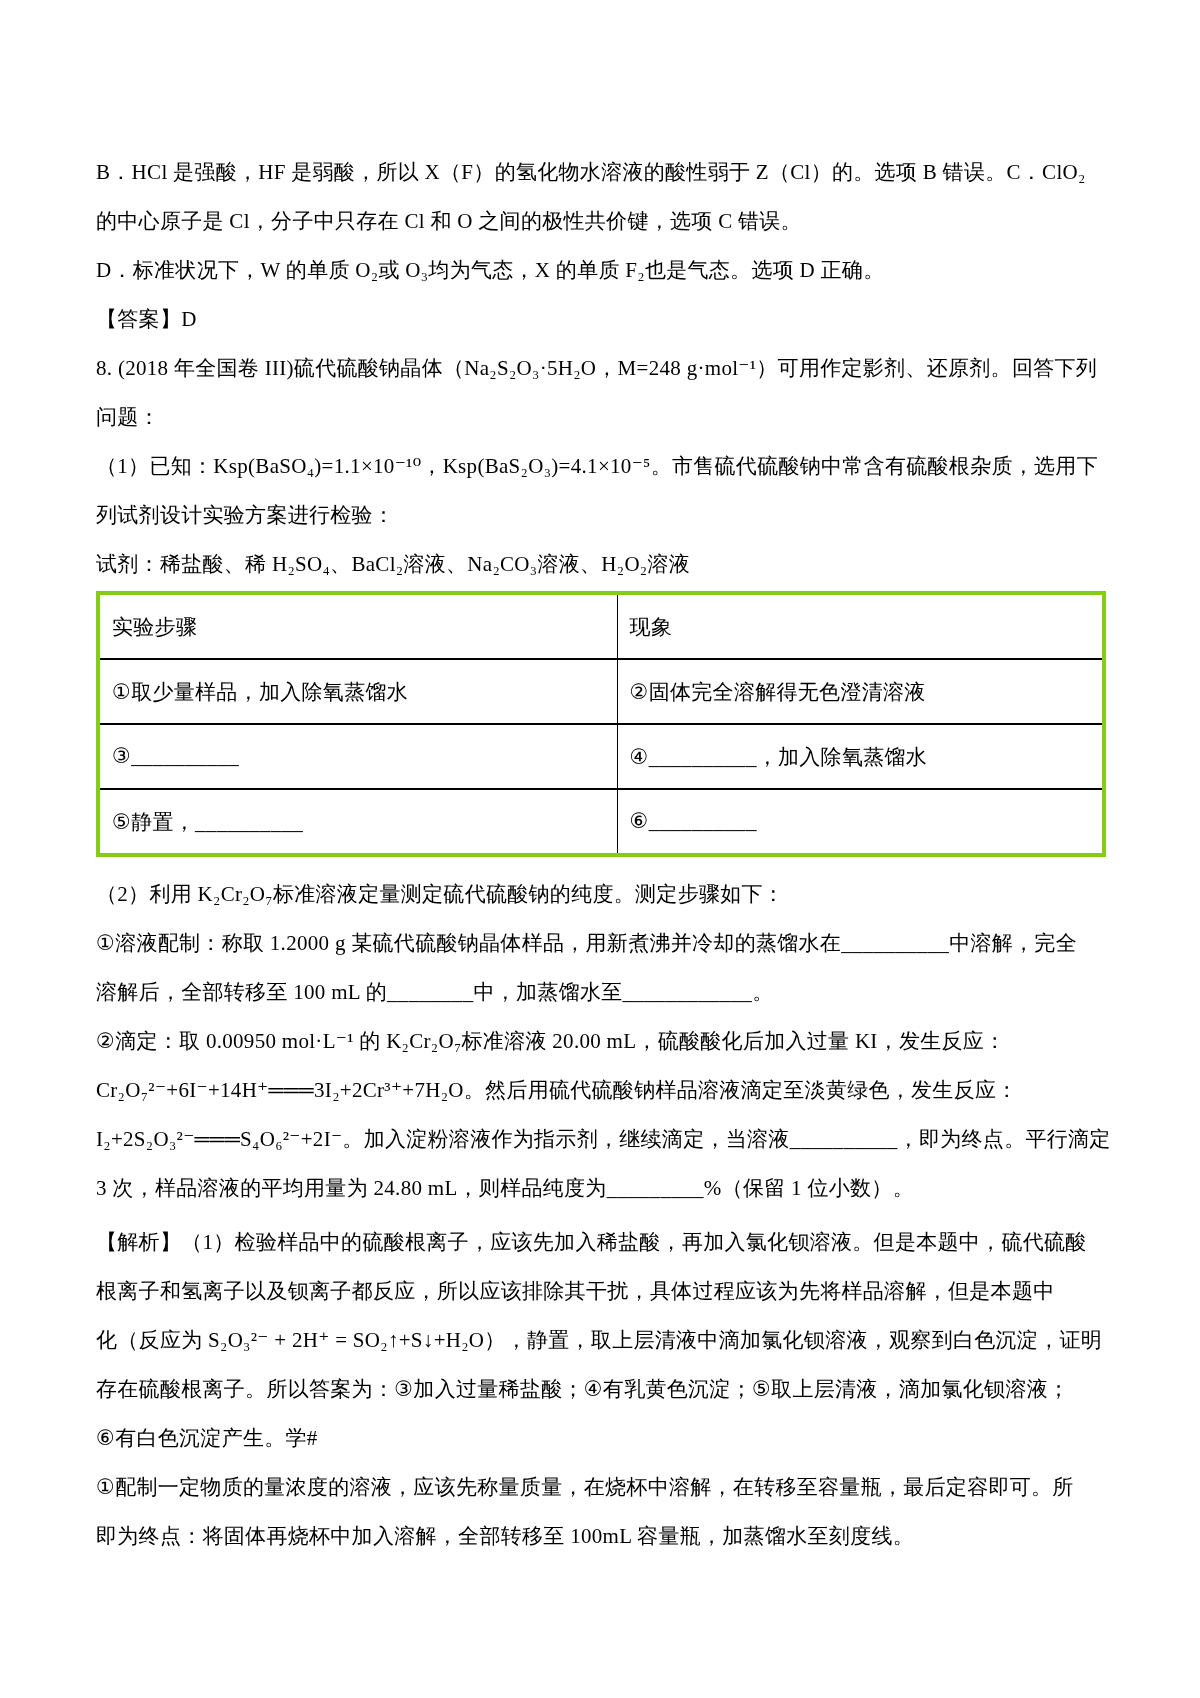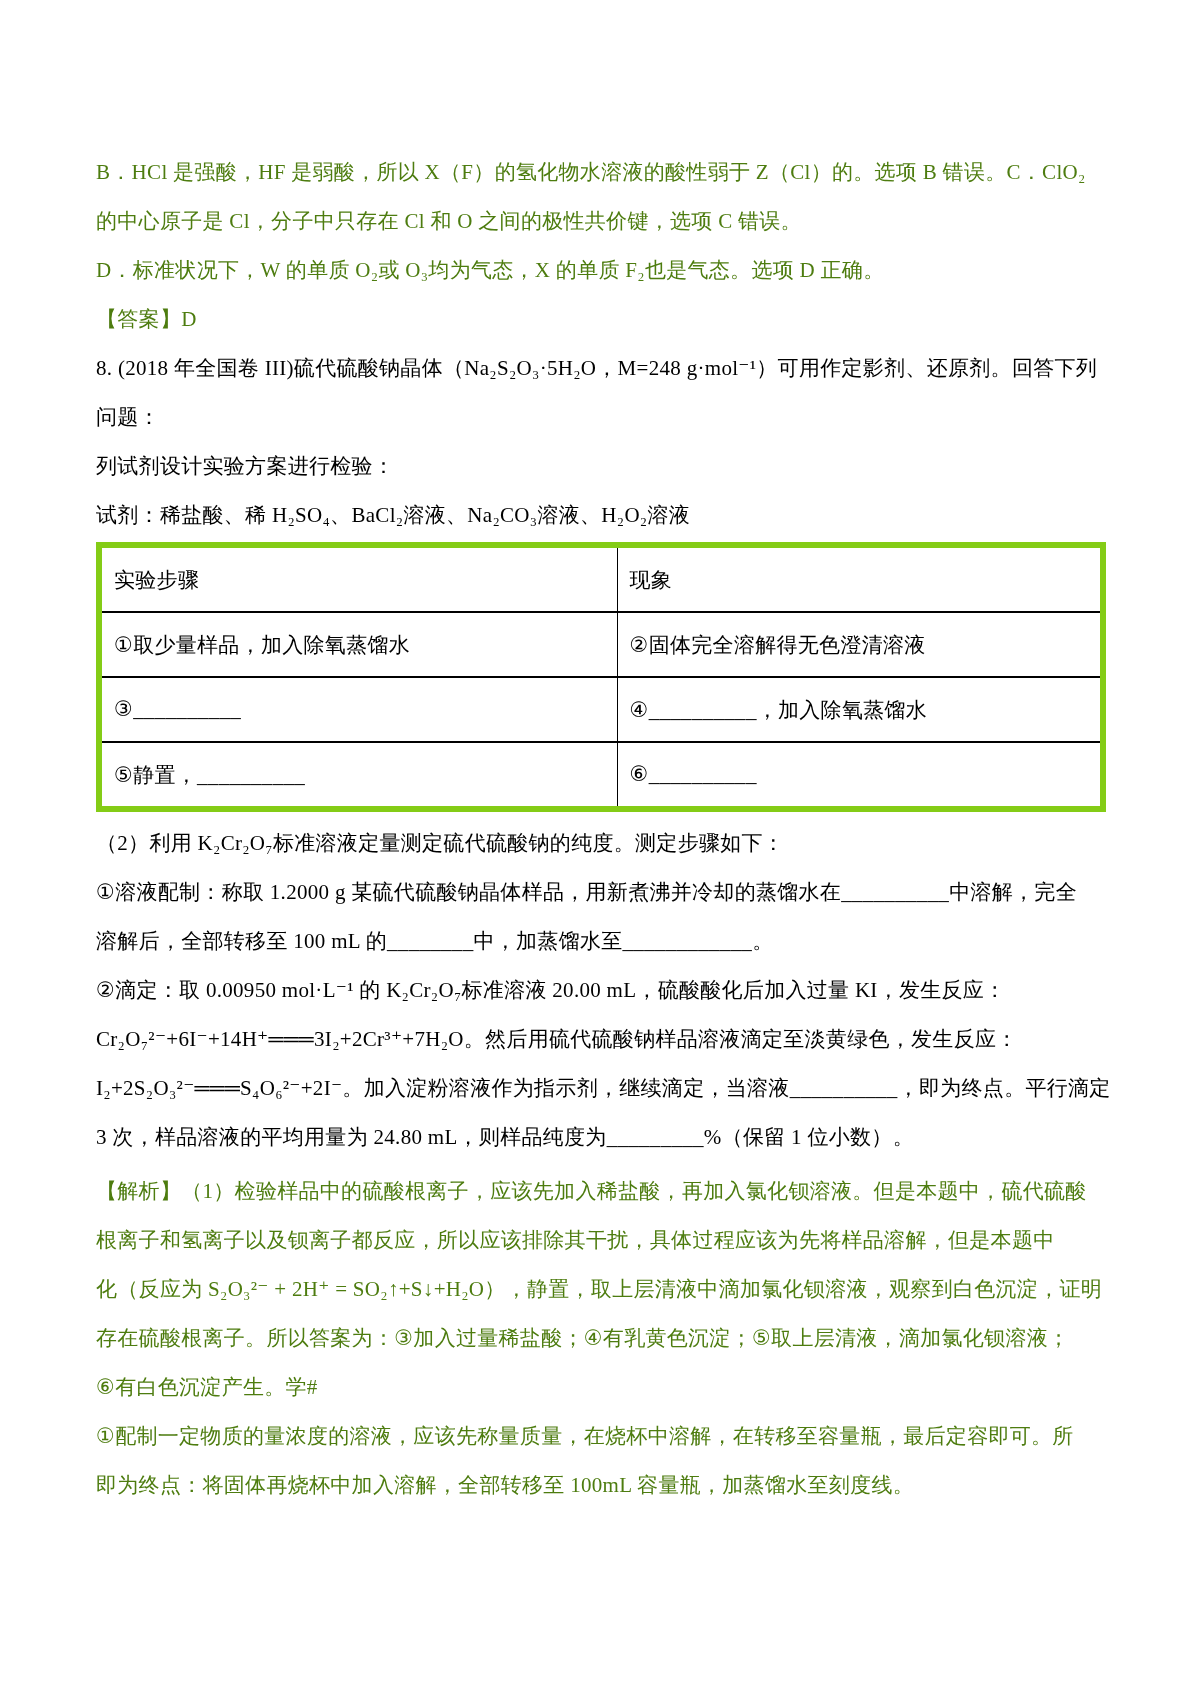--- a/index.html
+++ b/index.html
@@ -22,28 +22,28 @@
     top: 148px;
     width: 1010px;
   }
   .line {
     font-size: 21px;
     line-height: 49px;
     white-space: nowrap;
     letter-spacing: 0.3px;
   }
   .red {
-    color: #4d7c0f;
+    color: #000000;
   }
   .qtable {
     width: 100%;
     border-collapse: collapse;
     table-layout: fixed;
-    border: 6px solid #84cc16;
-    margin: 2px 0 7px 0;
+    border: 4px solid #84cc16;
+    margin: 2px 0 13px 0;
   }
   .qtable td {
     border-top: 2px solid #000000;
     border-bottom: 2px solid #000000;
     border-left: 1px solid #000000;
     border-right: 1px solid #000000;
     height: 63px;
     padding: 0 12px;
     font-size: 21px;
     letter-spacing: 0.3px;
@@ -62,20 +62,21 @@
 
     <div class="line red">B．HCl 是强酸，HF 是弱酸，所以 X（F）的氢化物水溶液的酸性弱于 Z（Cl）的。选项 B 错误。C．ClO₂</div>
     <div class="line red">的中心原子是 Cl，分子中只存在 Cl 和 O 之间的极性共价键，选项 C 错误。</div>
     <div class="line red">D．标准状况下，W 的单质 O₂或 O₃均为气态，X 的单质 F₂也是气态。选项 D 正确。</div>
 
     <div class="line red">【答案】D</div>
 
     <div class="line">8. (2018 年全国卷 III)硫代硫酸钠晶体（Na₂S₂O₃·5H₂O，M=248 g·mol⁻¹）可用作定影剂、还原剂。回答下列</div>
     <div class="line">问题：</div>
 
+    <div class="line">（1）已知：Ksp(BaSO₄)=1.1×10⁻¹⁰，Ksp(BaS₂O₃)=4.1×10⁻⁵。市售硫代硫酸钠中常含有硫酸根杂质，选用下</div>
     <div class="line">列试剂设计实验方案进行检验：</div>
 
     <div class="line">试剂：稀盐酸、稀 H₂SO₄、BaCl₂溶液、Na₂CO₃溶液、H₂O₂溶液</div>
 
     <table class="qtable">
       <colgroup>
         <col class="col-steps">
         <col>
       </colgroup>
       <tbody>

